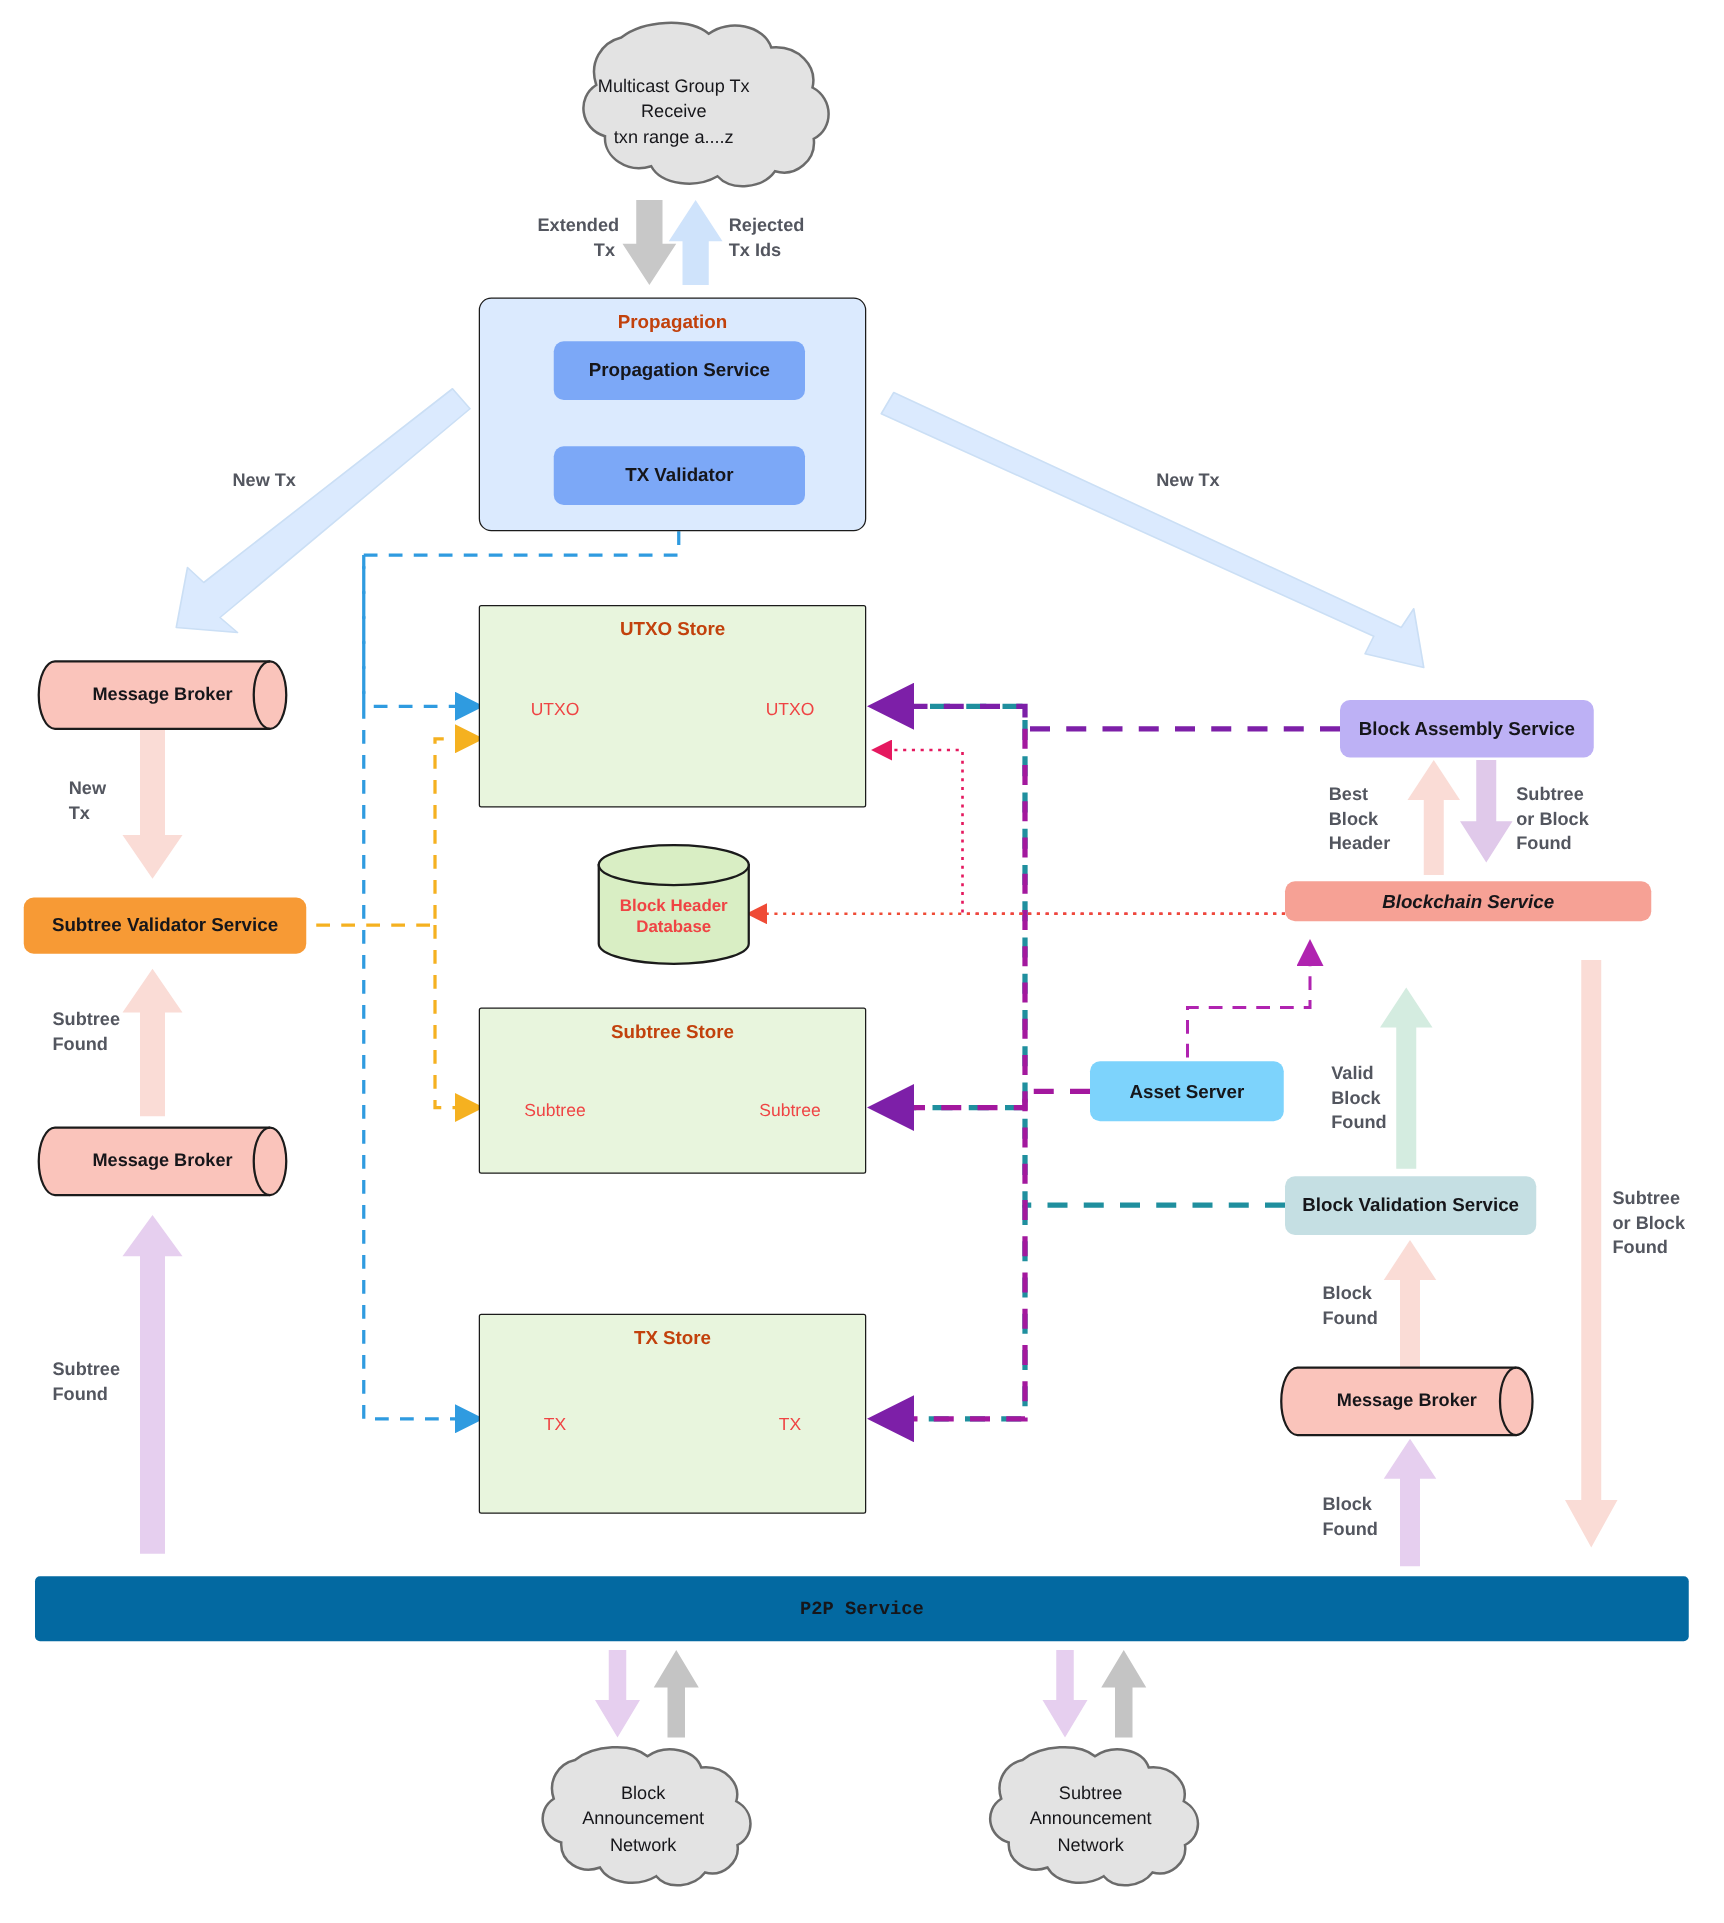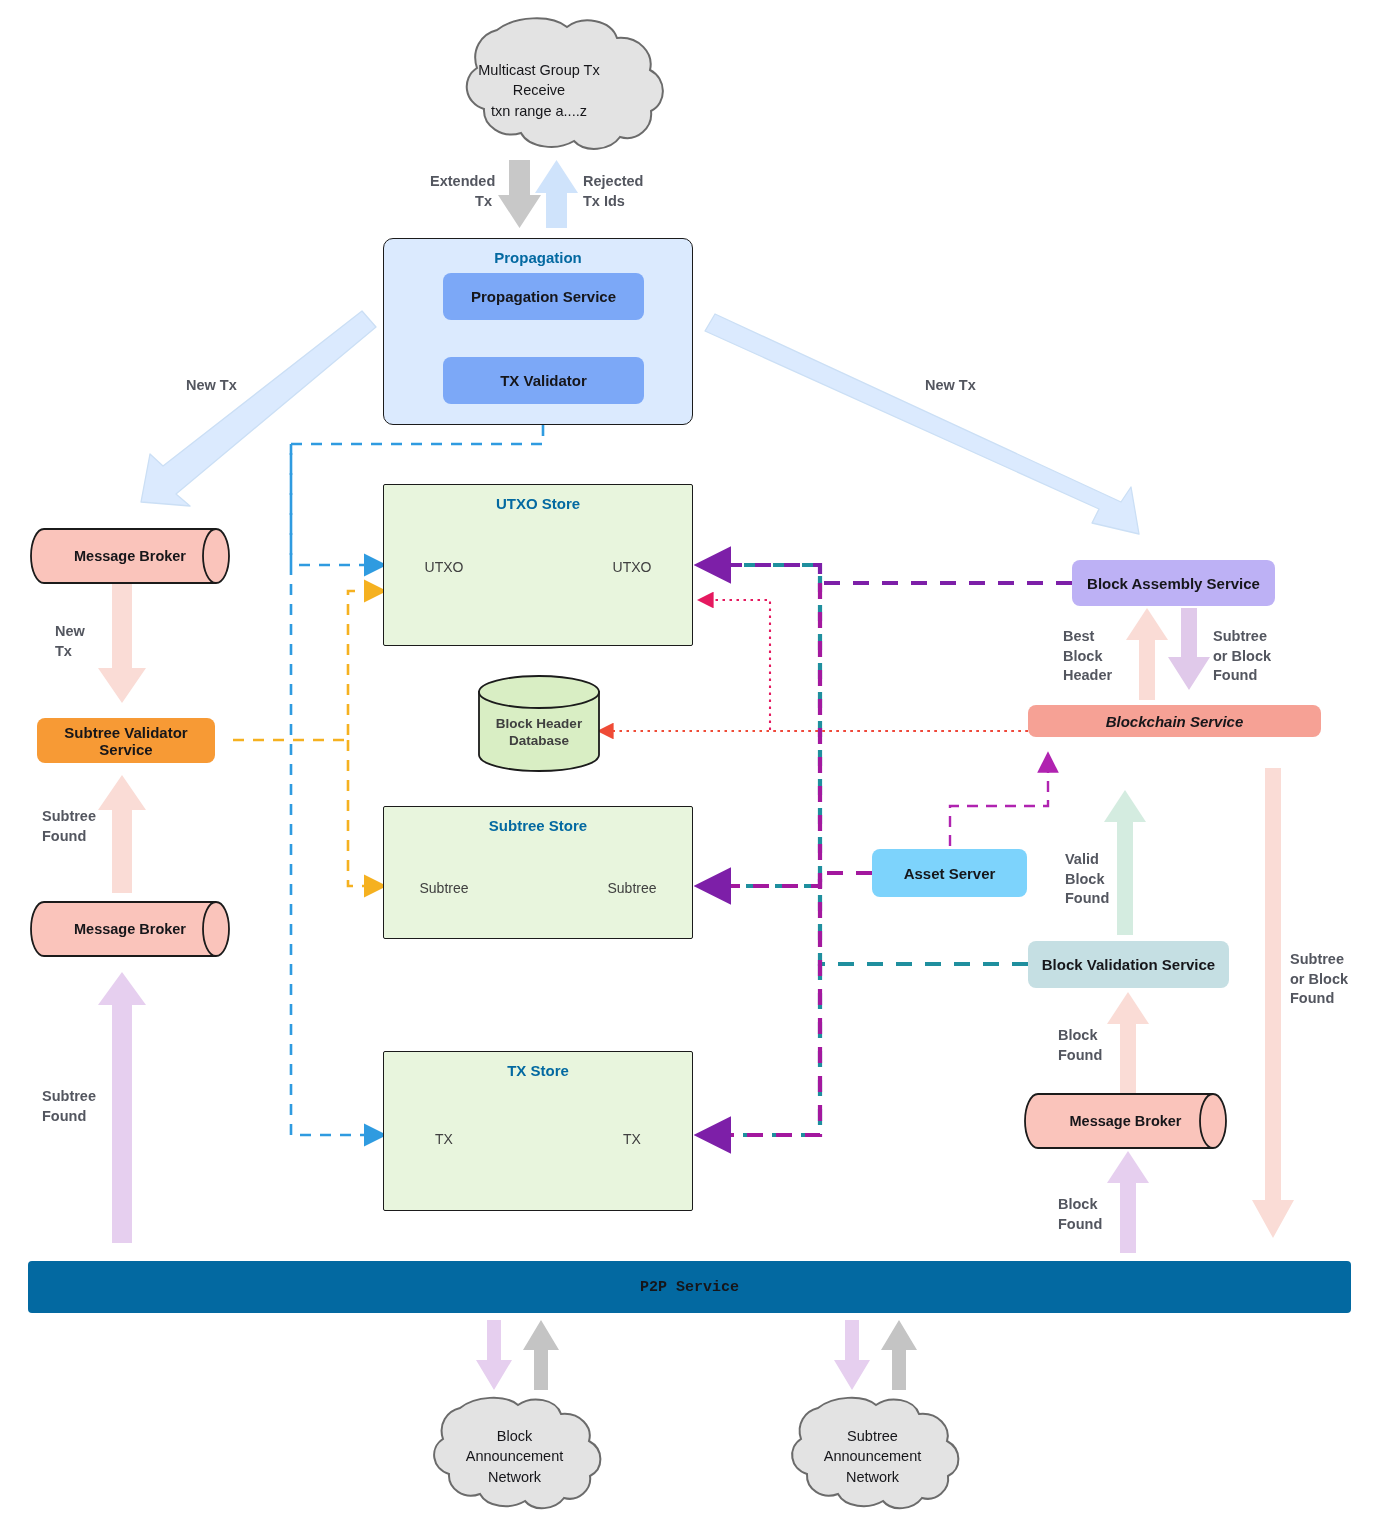--- a/index.html
+++ b/index.html
@@ -9,35 +9,35 @@
   svg#wires{position:absolute;left:0;top:0;width:1379px;height:1538px;pointer-events:none;}
 
   .node{position:absolute;box-sizing:border-box;display:flex;align-items:center;
         justify-content:center;text-align:center;}
   .lbl{position:absolute;font-size:14.5px;font-weight:700;color:#53565f;
        line-height:1.35;white-space:pre-line;}
 
   
   .grp{border:1.6px solid #1b1b1b;border-radius:2px;}
   .grp-title{position:absolute;top:10px;left:0;right:0;text-align:center;
-             font-weight:700;font-size:15px;color:#0369a1;}
+             font-weight:700;font-size:15px;color:#c2410c;}
 
   .propagation{background:#dbeafe;border:1.6px solid #1b1b1b;border-radius:10px;}
   .store{background:#e8f5dd;}
 
   .svc{border-radius:8px;font-weight:700;font-size:15px;color:#16161a;}
   .svc-blue{background:#7ca8f7;}
   .svc-orange{background:#f79a35;}
   .svc-purple{background:#bdb1f5;}
   .svc-salmon{background:#f6a195;}
   .svc-teal{background:#7dd3fc;}
   .svc-pink{background:#0369a1;font-family:Liberation Mono, monospace;}
 
   .cyl-txt{position:absolute;left:0;right:0;top:50%;transform:translateY(-40%);
-           text-align:center;font-size:14px;color:#404040;font-weight:400;}
+           text-align:center;font-size:14px;color:#ef4444;font-weight:400;}
   .cyl-txt.b{font-weight:700;font-size:13.5px;line-height:1.25;transform:translateY(-46%);}
   .broker-txt{position:absolute;left:0;right:0;top:50%;transform:translateY(-50%);
               text-align:center;font-size:14.5px;font-weight:700;color:#16161a;}
   .cloud-txt{position:absolute;left:0;right:0;top:50%;transform:translateY(-50%);
              text-align:center;font-size:14.5px;color:#16161a;line-height:1.4;
              white-space:pre-line;font-weight:400;}
 </style>
 </head>
 <body>
 
@@ -286,21 +286,21 @@
 Database</div>
   <div class="cyl-txt" style="left:400px;top:886px;width:88px;">Subtree</div>
   <div class="cyl-txt" style="left:588px;top:886px;width:88px;">Subtree</div>
   <div class="cyl-txt" style="left:400px;top:1137px;width:88px;">TX</div>
   <div class="cyl-txt" style="left:588px;top:1137px;width:88px;">TX</div>
 
   <div class="broker-txt" style="left:44px;top:556px;width:172px;">Message Broker</div>
   <div class="broker-txt" style="left:44px;top:929px;width:172px;">Message Broker</div>
   <div class="broker-txt" style="left:1038px;top:1121px;width:175px;">Message Broker</div>
 
-  <div class="node svc svc-orange" style="left:37px;top:718px;width:178px;height:45px;text-align:center;">
+  <div class="node svc svc-orange" style="left:19px;top:718px;width:226px;height:45px;text-align:center;">
     <span>Subtree Validator Service</span>
   </div>
   <div class="node svc svc-purple" style="left:1072px;top:560px;width:203px;height:46px;">
     <span>Block Assembly Service</span>
   </div>
   <div class="node svc svc-salmon" style="left:1028px;top:705px;width:293px;height:32px;font-style:italic;">
     <span>Blockchain Service</span>
   </div>
   <div class="node svc svc-teal" style="left:872px;top:849px;width:155px;height:48px;">
     <span>Asset Server</span>

